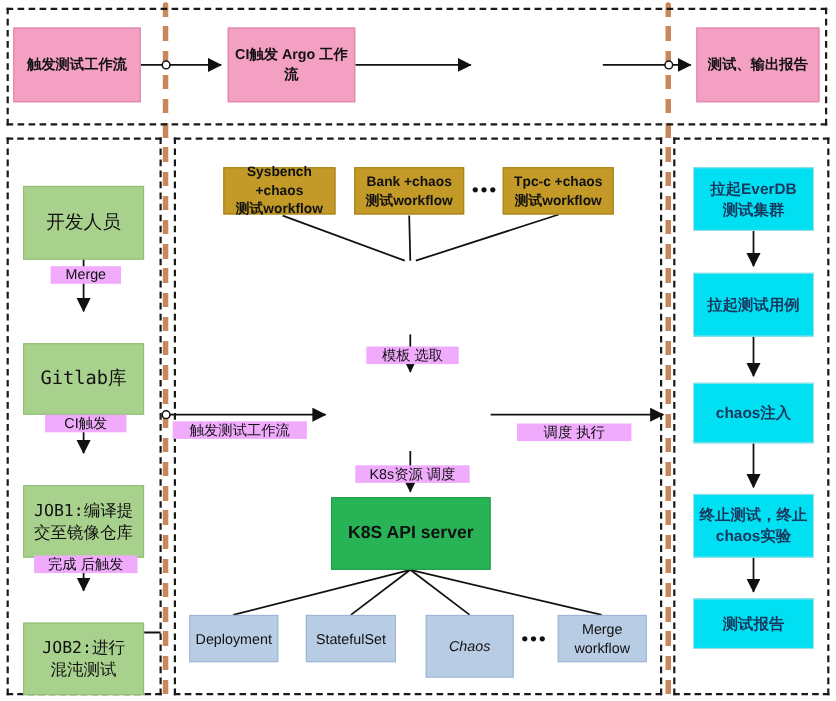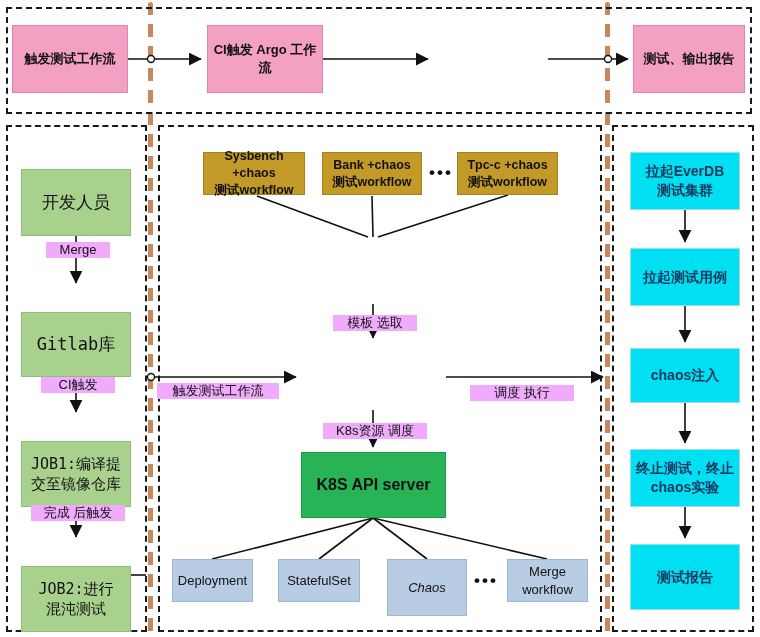--- a/index.html
+++ b/index.html
@@ -133,15 +133,15 @@
   <div class="dots" style="left:474px;top:571px;">•••</div>
   <div class="node bluebox" style="left:507px;top:559px;width:81px;height:43px;">Merge
 workflow</div>
 
   <div class="node cyanbox" style="left:630px;top:152px;width:110px;height:58px;">拉起EverDB
 测试集群</div>
   <div class="node cyanbox" style="left:630px;top:248px;width:110px;height:58px;">拉起测试用例</div>
   <div class="node cyanbox" style="left:630px;top:348px;width:110px;height:55px;">chaos注入</div>
   <div class="node cyanbox" style="left:630px;top:449px;width:110px;height:58px;">终止测试，终止
 chaos实验</div>
-  <div class="node cyanbox" style="left:630px;top:544px;width:110px;height:66px;">测试报告</div>
+  <div class="node cyanbox" style="left:630px;top:544px;width:110px;height:46px;">测试报告</div>
 
 </div>
 
 </body></html>

